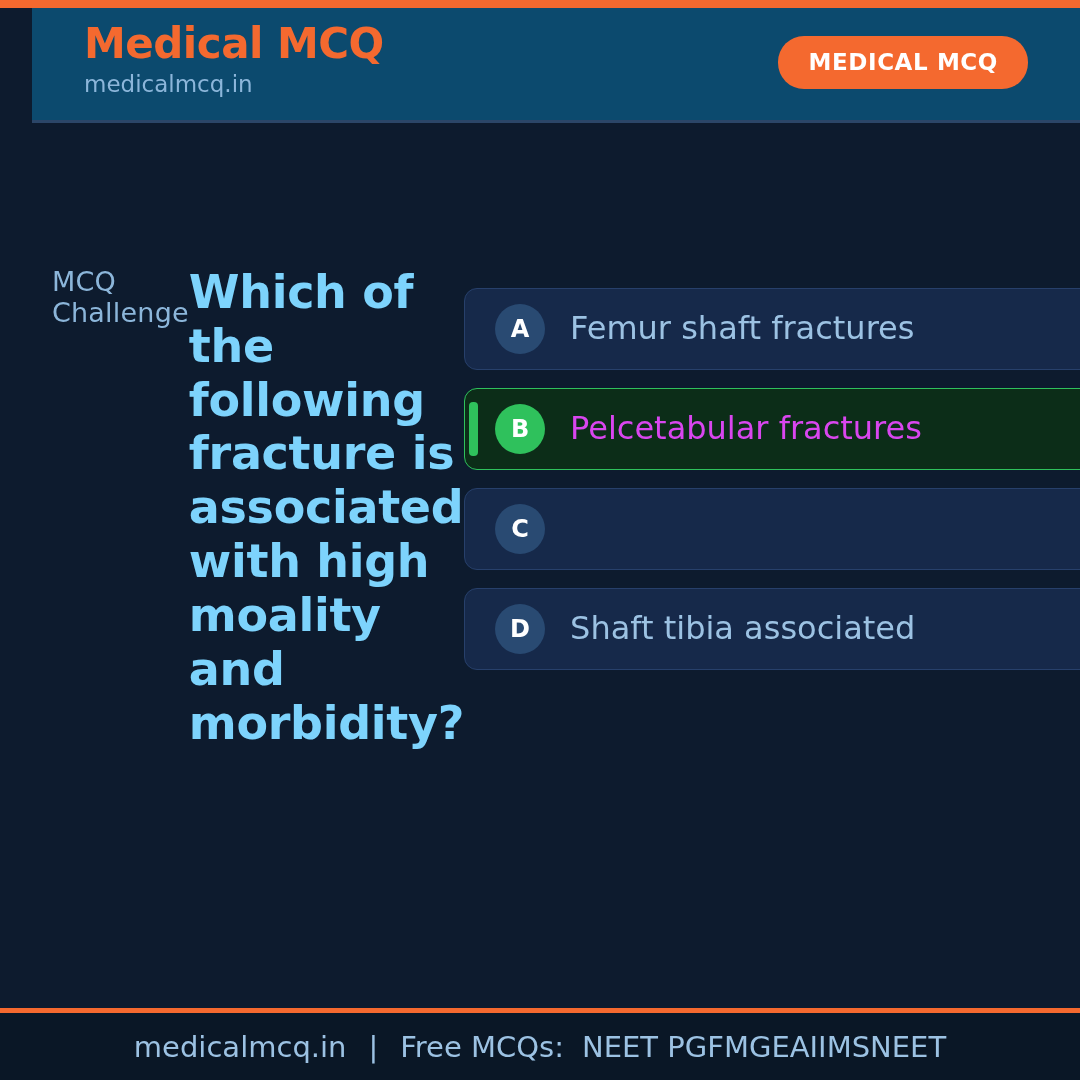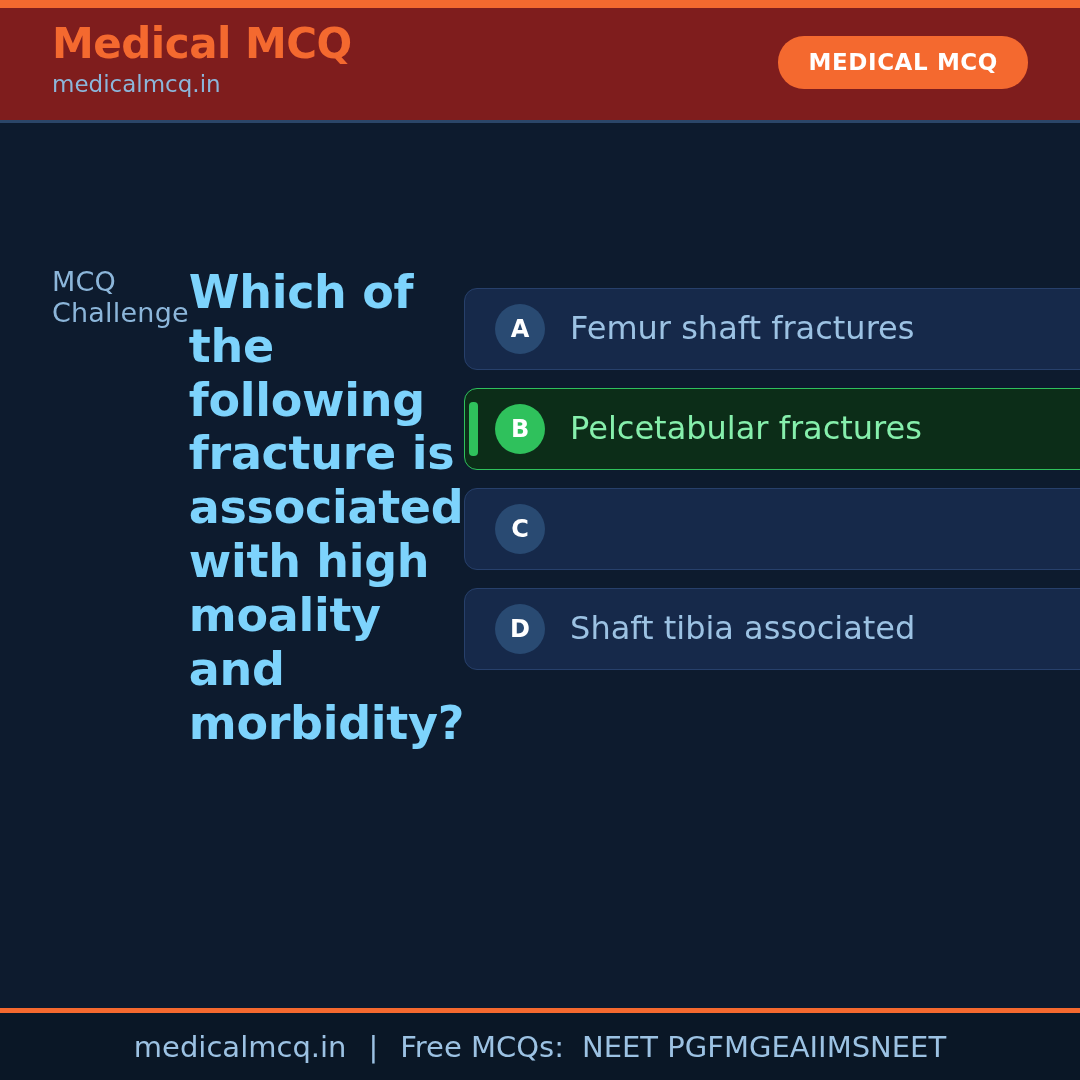--- a/index.html
+++ b/index.html
@@ -31,27 +31,28 @@
     height: 8px;
     width: 100%;
     background: #f4692f;
     flex: 0 0 auto;
   }
 
   
   .header {
     flex: 0 0 auto;
     height: 115px;
-    background: #7f1d1d;
+    background: #0c4a6e;
     border-bottom: 3px solid #2b4668;
     padding: 0 52px;
     display: flex;
     align-items: center;
     justify-content: space-between;
     position: relative;
+    margin-left: 32px;
   }
 
   .brand-block {
     display: flex;
     flex-direction: column;
     justify-content: center;
     margin-top: -4px;
   }
 
   .brand-title {
@@ -175,21 +176,21 @@
   }
 
   .option-text {
     font-size: 32px;
     color: #9cc2e3;
     line-height: 1.1;
     white-space: nowrap;
   }
 
   .option.correct .option-text {
-    color: #86efac;
+    color: #d946ef;
   }
 
   .check {
     margin-left: auto;
     width: 40px;
     height: 40px;
     display: flex;
     align-items: center;
     justify-content: center;
     color: #2fc15c;

